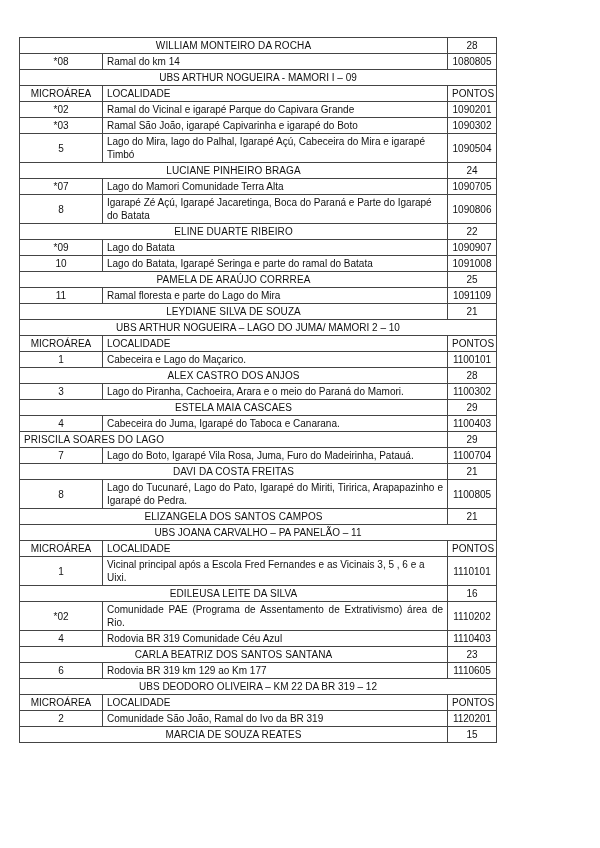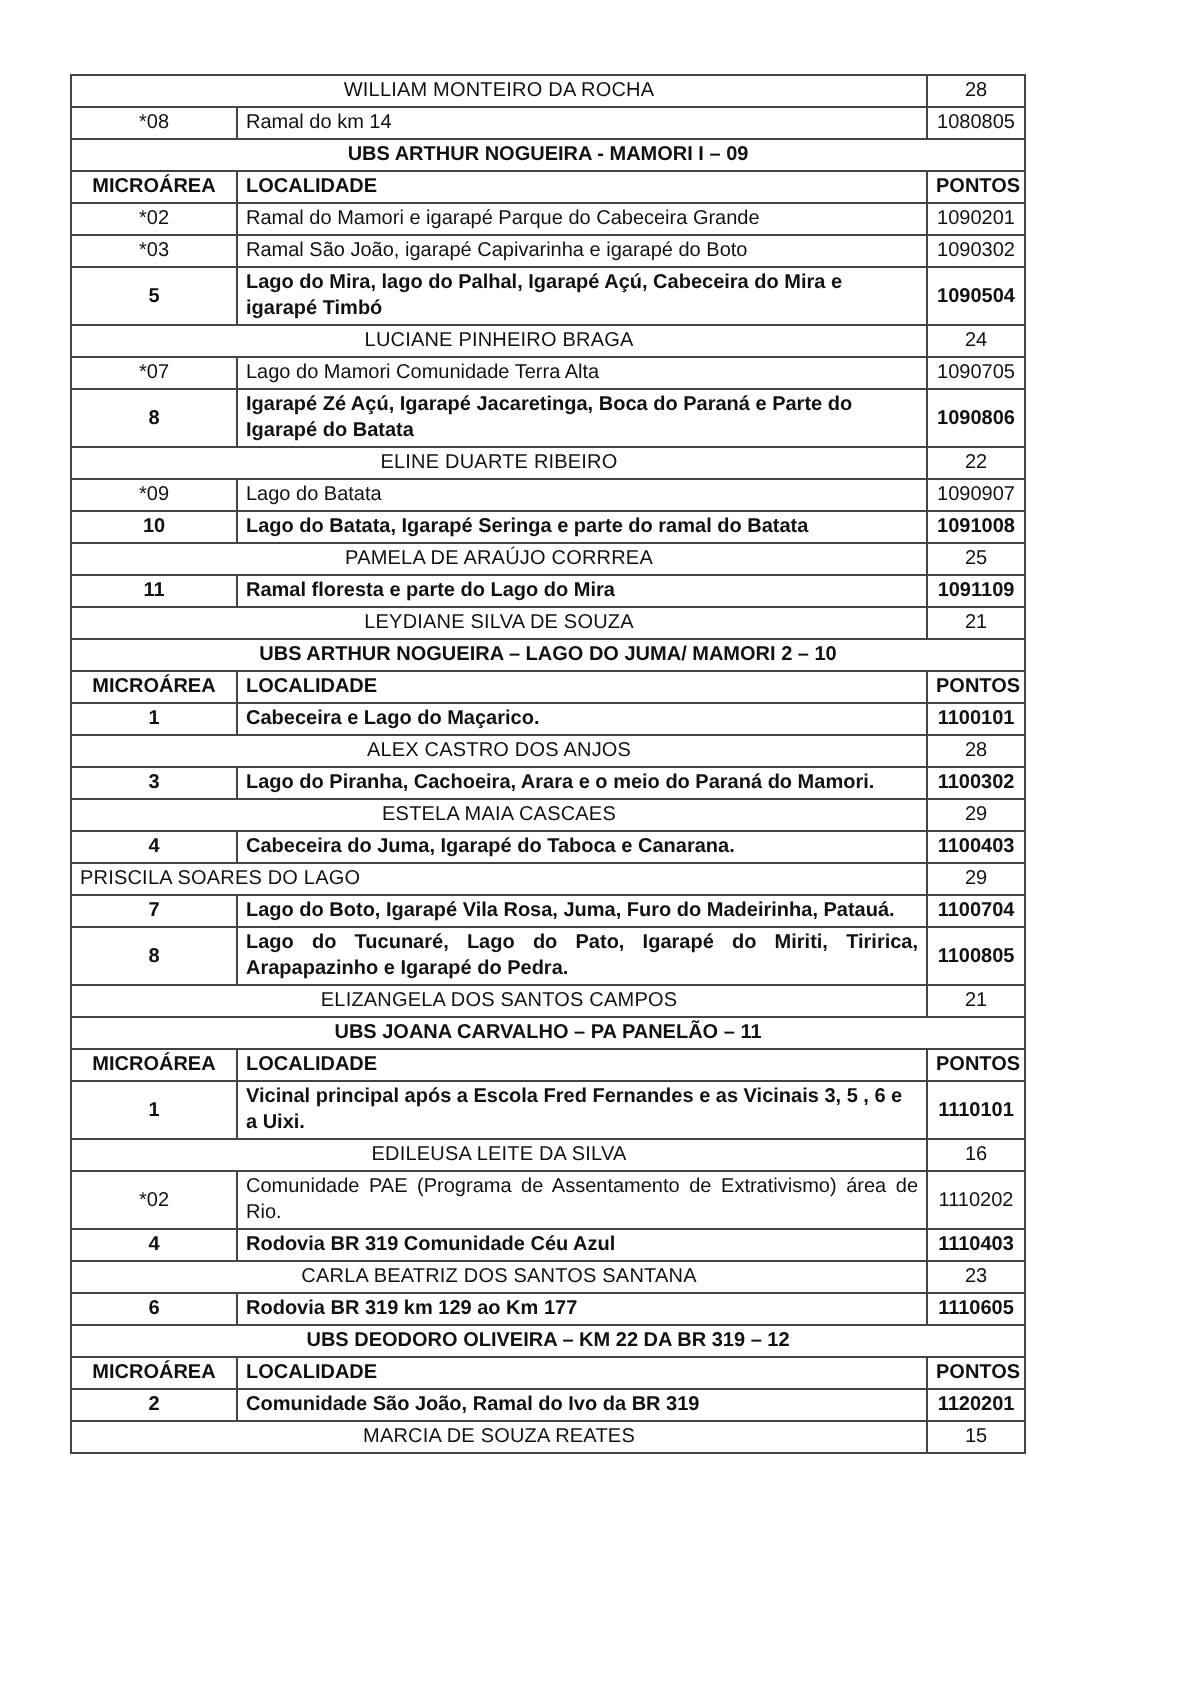--- a/index.html
+++ b/index.html
@@ -1,31 +1,31 @@
 <!DOCTYPE html>
 <html><head>
 <meta charset="utf-8">
 <style>
   html, body { margin: 0; padding: 0; background: #ffffff; }
   body { width: 600px; height: 848px; position: relative; overflow: hidden;
          font-family: "Liberation Sans", sans-serif; color: #111; }
   table.grid {
-    position: absolute; left: 35px; top: 37px; width: 477px;
+    position: absolute; left: 19px; top: 37px; width: 477px;
     border-collapse: collapse; table-layout: fixed;
     font-size: 10px; line-height: 13px;
   }
   table.grid td {
     border: 1px solid #444; padding: 1px 4px; vertical-align: middle;
     height: 13px;
   }
   col.c1 { width: 83px; }
   col.c2 { width: 345px; }
   col.c3 { width: 49px; }
   .center { text-align: center; }
-  .bold { font-weight: bold; }
+  .bold { font-weight: normal; }
   .just { text-align: justify; }
   tr.two td { height: 26px; }
   .name { letter-spacing: 0.1px; }
 </style>
 </head>
 <body>
 
 <table class="grid">
   <colgroup>
       <col class="c1">
@@ -45,21 +45,21 @@
     <tr>
         <td colspan="3" class="center bold">UBS ARTHUR NOGUEIRA - MAMORI I – 09</td>
       </tr>
     <tr>
         <td class="center bold">MICROÁREA</td>
         <td class="bold">LOCALIDADE</td>
         <td class="center bold">PONTOS</td>
       </tr>
     <tr>
         <td class="center">*02</td>
-        <td>Ramal do Mamori e igarapé Parque do Cabeceira Grande</td>
+        <td>Ramal do Vicinal e igarapé Parque do Capivara Grande</td>
         <td class="center">1090201</td>
       </tr>
     <tr>
         <td class="center">*03</td>
         <td>Ramal São João, igarapé Capivarinha e igarapé do Boto</td>
         <td class="center">1090302</td>
       </tr>
     <tr class="two">
         <td class="center bold">5</td>
         <td class="bold">Lago do Mira, lago do Palhal, Igarapé Açú, Cabeceira do Mira e igarapé Timbó</td>
@@ -138,20 +138,24 @@
         <td class="center bold">1100403</td>
       </tr>
     <tr>
         <td colspan="2" class="name">PRISCILA SOARES DO LAGO</td>
         <td class="center">29</td>
       </tr>
     <tr>
         <td class="center bold">7</td>
         <td class="bold">Lago do Boto, Igarapé Vila Rosa, Juma, Furo do Madeirinha, Patauá.</td>
         <td class="center bold">1100704</td>
+      </tr>
+    <tr>
+        <td colspan="2" class="center name">DAVI DA COSTA FREITAS</td>
+        <td class="center">21</td>
       </tr>
     <tr class="two">
         <td class="center bold">8</td>
         <td class="bold just">Lago do Tucunaré, Lago do Pato, Igarapé do Miriti, Tiririca, Arapapazinho e Igarapé do Pedra.</td>
         <td class="center bold">1100805</td>
       </tr>
     <tr>
         <td colspan="2" class="center name">ELIZANGELA DOS SANTOS CAMPOS</td>
         <td class="center">21</td>
       </tr>

